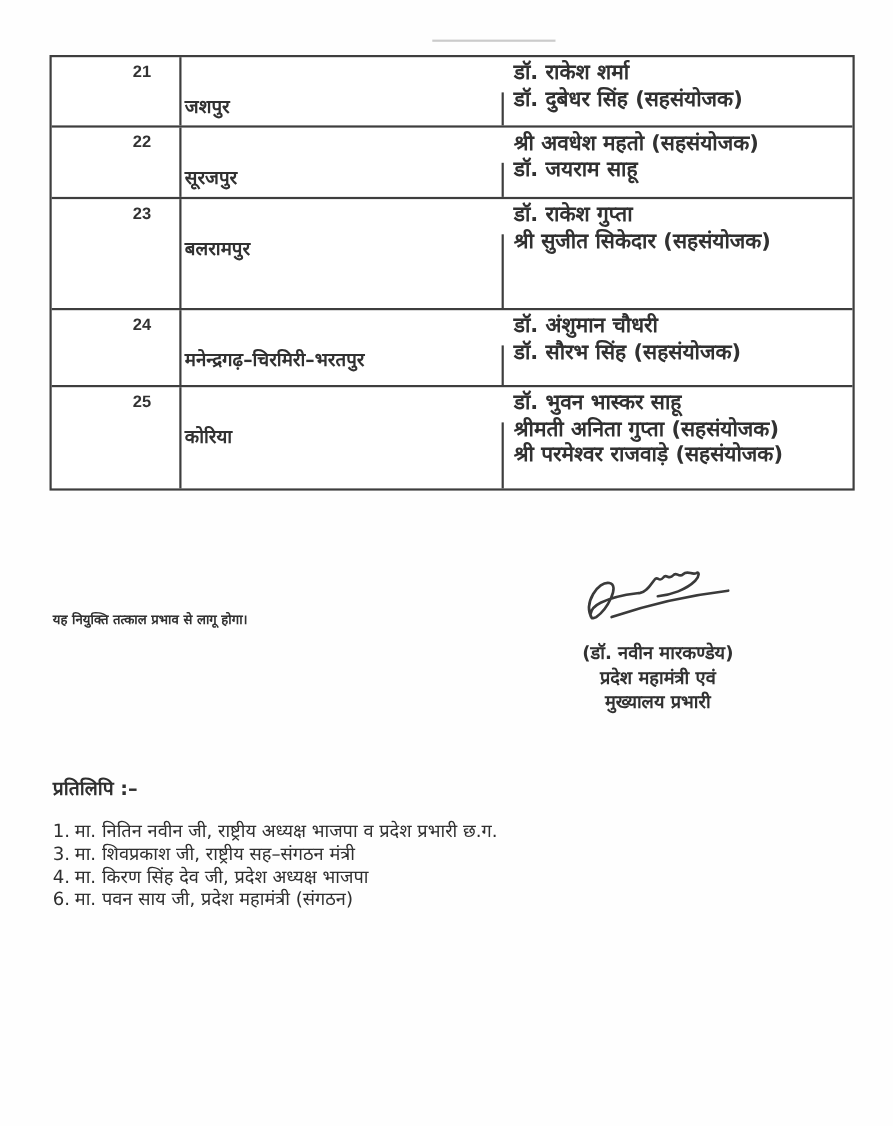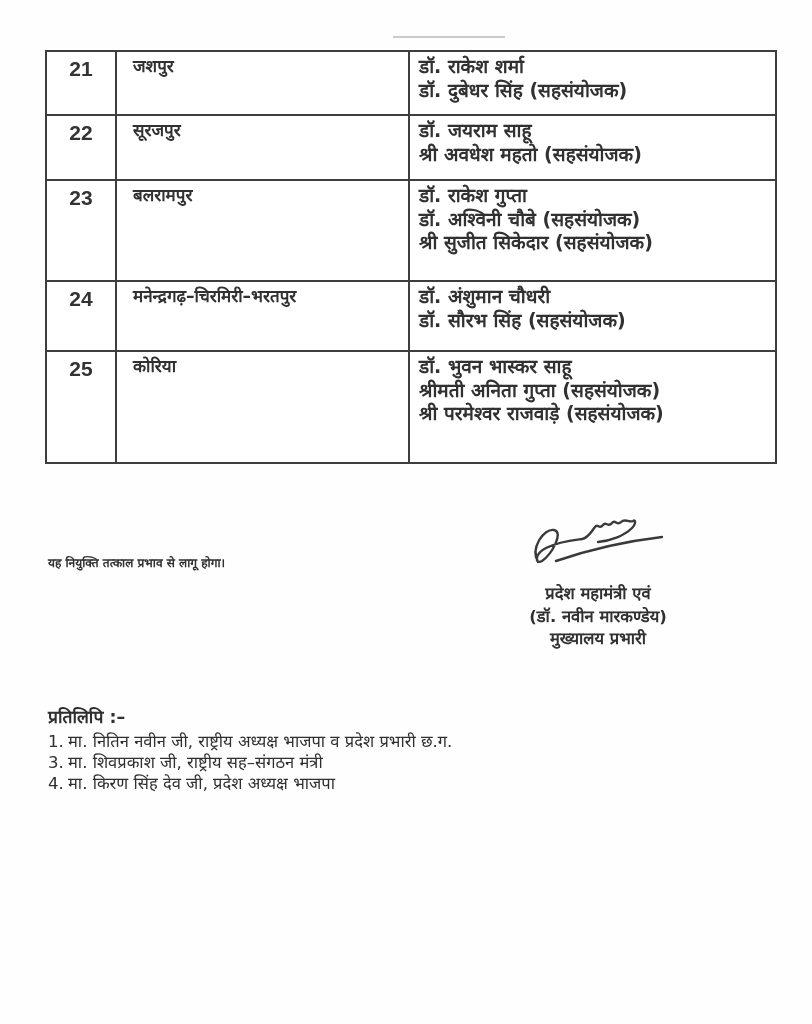--- a/index.html
+++ b/index.html
@@ -20,32 +20,32 @@
     position:absolute; left:45px; top:50px; width:728px;
     border:2px solid #3e3e3e;
     background:#fff;
   }
   .t-row { display:flex; border-bottom:2px solid #3e3e3e; }
   .t-row:last-child { border-bottom:none; }
   .t-row.h1 { height:62px; }
   .t-row.h2 { height:63px; }
   .t-row.h3 { height:99px; }
   .t-row.h4 { height:68px; }
-  .t-row.h5 { height:110px; }
+  .t-row.h5 { height:92px; }
   .cell { box-sizing:border-box; }
   .cell-no {
     width:70px; border-right:2px solid #3e3e3e;
     text-align:center; padding-top:5px;
     font-family:"Liberation Sans", sans-serif;
-    font-size:21px; font-weight:600; color:#333;
+    font-size:15px; font-weight:600; color:#333;margin-left:48px;
   }
   .cell-district {
     width:293px; border-right:2px solid #3e3e3e;
-    padding:3px 16px; font-size:17px; font-weight:600;
-    line-height:23px; color:#313131;
+    padding:3px 3px; font-size:17px; font-weight:600;
+    line-height:23px; color:#313131;margin-top:32px;
   }
   .cell-names {
     flex:1; padding:3px 9px; font-size:19px; font-weight:600;
     color:#313131;
   }
   .name-line { line-height:23.5px; white-space:nowrap; }
   
   .ghost-line {
     position:absolute; left:393px; top:36px; width:112px; height:2px;
     background:rgba(110,110,110,0.35);
@@ -60,21 +60,21 @@
   .sig-svg { position:absolute; left:522px; top:514px; }
   .sig-block {
     position:absolute; left:500px; top:583px; width:196px;
     text-align:center; font-size:16.5px; font-weight:600;
     color:#313131; line-height:22.5px;
   }
   
   .copies { position:absolute; left:48px; top:704px; }
   .copies-heading {
     font-size:17.5px; font-weight:600; color:#2f2f2f;
-    margin-bottom:4px;
+    margin-bottom:18px;
   }
   .copy-item {
     font-size:16.5px; font-weight:400; color:#2f2f2f;
     line-height:20.8px; white-space:nowrap;
   }
   .copy-num { display:inline-block; min-width:20px; }
 </style>
 </head>
 <body>
 
@@ -90,31 +90,30 @@
       <div class="cell cell-names">
         <div class="name-line">डॉ. राकेश शर्मा</div>
         <div class="name-line">डॉ. दुबेधर सिंह (सहसंयोजक)</div>
       </div>
     </div>
 
     <div class="t-row h2">
       <div class="cell cell-no">22</div>
       <div class="cell cell-district">सूरजपुर</div>
       <div class="cell cell-names">
+        <div class="name-line">श्री अवधेश महतो (सहसंयोजक)</div>
         <div class="name-line">डॉ. जयराम साहू</div>
-        <div class="name-line">श्री अवधेश महतो (सहसंयोजक)</div>
       </div>
     </div>
 
     <div class="t-row h3">
       <div class="cell cell-no">23</div>
       <div class="cell cell-district">बलरामपुर</div>
       <div class="cell cell-names">
         <div class="name-line">डॉ. राकेश गुप्ता</div>
-        <div class="name-line">डॉ. अश्विनी चौबे (सहसंयोजक)</div>
         <div class="name-line">श्री सुजीत सिकेदार (सहसंयोजक)</div>
       </div>
     </div>
 
     <div class="t-row h4">
       <div class="cell cell-no">24</div>
       <div class="cell cell-district">मनेन्द्रगढ़–चिरमिरी–भरतपुर</div>
       <div class="cell cell-names">
         <div class="name-line">डॉ. अंशुमान चौधरी</div>
         <div class="name-line">डॉ. सौरभ सिंह (सहसंयोजक)</div>
@@ -136,31 +135,34 @@
   <div class="statement">यह नियुक्ति तत्काल प्रभाव से लागू होगा।</div>
 
   <svg class="sig-svg" width="150" height="62" viewBox="0 0 150 62">
     <g fill="none" stroke="#3a3a3a" stroke-width="2.4" stroke-linecap="round">
       <path d="M16,48 C8,34 22,14 32,16 C42,18 30,40 20,47 C13,51 12,40 24,34 C38,27 52,26 60,25 C66,24 69,18 73,13 C76,9 77,16 81,11 C84,7 86,14 90,9 C93,5 95,12 99,8 C103,4 107,9 111,7 C114,5 114,10 110,14 C102,22 88,27 76,28"></path>
       <path d="M34,47 C66,36 106,27 140,23"></path>
     </g>
   </svg>
 
   <div class="sig-block">
+    <div>(डॉ. नवीन मारकण्डेय)</div>
     <div>प्रदेश महामंत्री एवं</div>
-    <div>(डॉ. नवीन मारकण्डेय)</div>
     <div>मुख्यालय प्रभारी</div>
   </div>
 
   <div class="copies">
     <div class="copies-heading">प्रतिलिपि :–</div>
     <div class="copy-item">
       <span class="copy-num">1.</span><span>मा. नितिन नवीन जी, राष्ट्रीय अध्यक्ष भाजपा व प्रदेश प्रभारी छ.ग.</span>
     </div>
     <div class="copy-item">
       <span class="copy-num">3.</span><span>मा. शिवप्रकाश जी, राष्ट्रीय सह–संगठन मंत्री</span>
     </div>
     <div class="copy-item">
       <span class="copy-num">4.</span><span>मा. किरण सिंह देव जी, प्रदेश अध्यक्ष भाजपा</span>
     </div>
+    <div class="copy-item">
+      <span class="copy-num">6.</span><span>मा. पवन साय जी, प्रदेश महामंत्री (संगठन)</span>
+    </div>
   </div>
 
 </div>
 
 </body></html>

